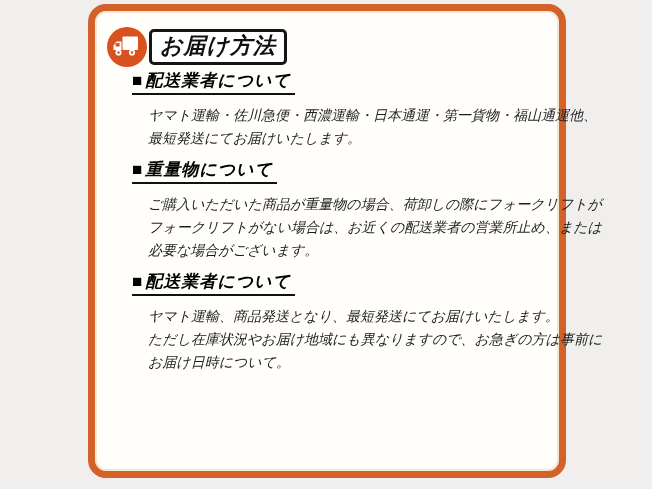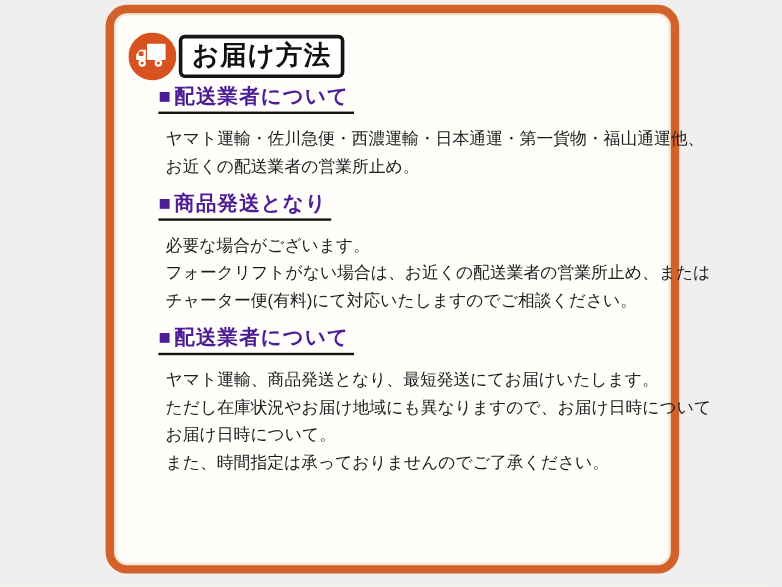--- a/index.html
+++ b/index.html
@@ -8,20 +8,21 @@
     width: 652px;
     height: 489px;
     background: #f0efed;
     font-family: "Liberation Sans", "DejaVu Sans", sans-serif;
     overflow: hidden;
   }
   .stage {
     position: relative;
     width: 652px;
     height: 489px;
+    font-style: italic;
   }
   .frame {
     position: absolute;
     left: 88px;
     top: 4px;
     width: 478px;
     height: 474px;
     box-sizing: border-box;
     border: 7px solid #d2612a;
     border-radius: 18px;
@@ -58,32 +59,32 @@
   .section {
     margin-bottom: 8px;
   }
   .section-heading {
     margin: 2px 0 9px 25px;
   }
   .section-heading .heading-text {
     display: inline-block;
     font-size: 17px;
     font-weight: bold;
-    color: #4c1d95;
+    color: #000000;
     line-height: 23px;
     border-bottom: 2px solid #111111;
     padding-bottom: 1px;
     padding-right: 4px;
     letter-spacing: 1px;
   }
   .heading-bullet {
     margin-right: 2px;
   }
   .section-body {
-    margin-left: 31px;
+    margin-left: 41px;
     font-size: 14px;
     line-height: 23px;
     color: #1d1d1d;
     letter-spacing: 0px;
   }
   .body-line {
     white-space: nowrap;
   }
 </style>
 </head>
@@ -108,42 +109,41 @@
         </span>
         <span class="title-box">お届け方法</span>
       </div>
 
       <div class="section">
         <div class="section-heading">
           <span class="heading-text"><span class="heading-bullet">■</span><span>配送業者について</span></span>
         </div>
         <div class="section-body">
           <div class="body-line">ヤマト運輸・佐川急便・西濃運輸・日本通運・第一貨物・福山通運他、</div>
-          <div class="body-line">お近くの配送業者の営業所止め。</div>
+          <div class="body-line">最短発送にてお届けいたします。</div>
         </div>
       </div>
 
       <div class="section">
         <div class="section-heading">
-          <span class="heading-text"><span class="heading-bullet">■</span><span>商品発送となり</span></span>
+          <span class="heading-text"><span class="heading-bullet">■</span><span>重量物について</span></span>
         </div>
         <div class="section-body">
+          <div class="body-line">ご購入いただいた商品が重量物の場合、荷卸しの際にフォークリフトが</div>
+          <div class="body-line">フォークリフトがない場合は、お近くの配送業者の営業所止め、または</div>
           <div class="body-line">必要な場合がございます。</div>
-          <div class="body-line">フォークリフトがない場合は、お近くの配送業者の営業所止め、または</div>
-          <div class="body-line">チャーター便(有料)にて対応いたしますのでご相談ください。</div>
         </div>
       </div>
 
       <div class="section">
         <div class="section-heading">
           <span class="heading-text"><span class="heading-bullet">■</span><span>配送業者について</span></span>
         </div>
         <div class="section-body">
           <div class="body-line">ヤマト運輸、商品発送となり、最短発送にてお届けいたします。</div>
-          <div class="body-line">ただし在庫状況やお届け地域にも異なりますので、お届け日時について</div>
+          <div class="body-line">ただし在庫状況やお届け地域にも異なりますので、お急ぎの方は事前に</div>
           <div class="body-line">お届け日時について。</div>
-          <div class="body-line">また、時間指定は承っておりませんのでご了承ください。</div>
         </div>
       </div>
 
     </div>
   </div>
 </div>
 
 </body></html>

